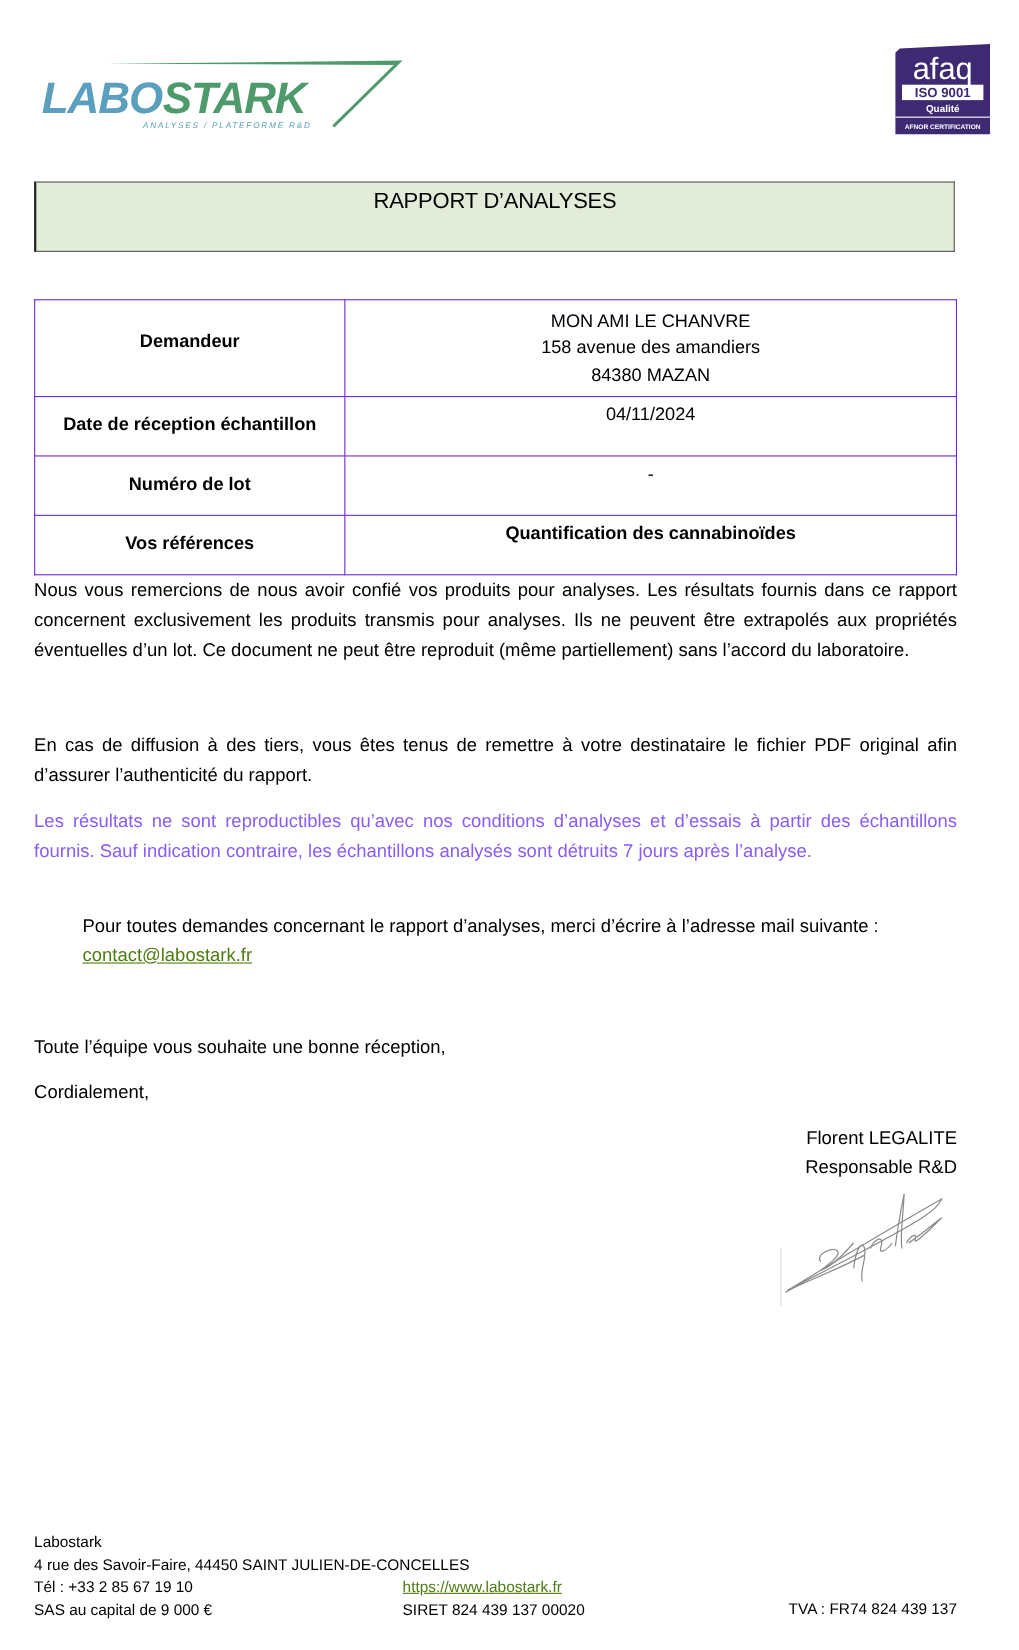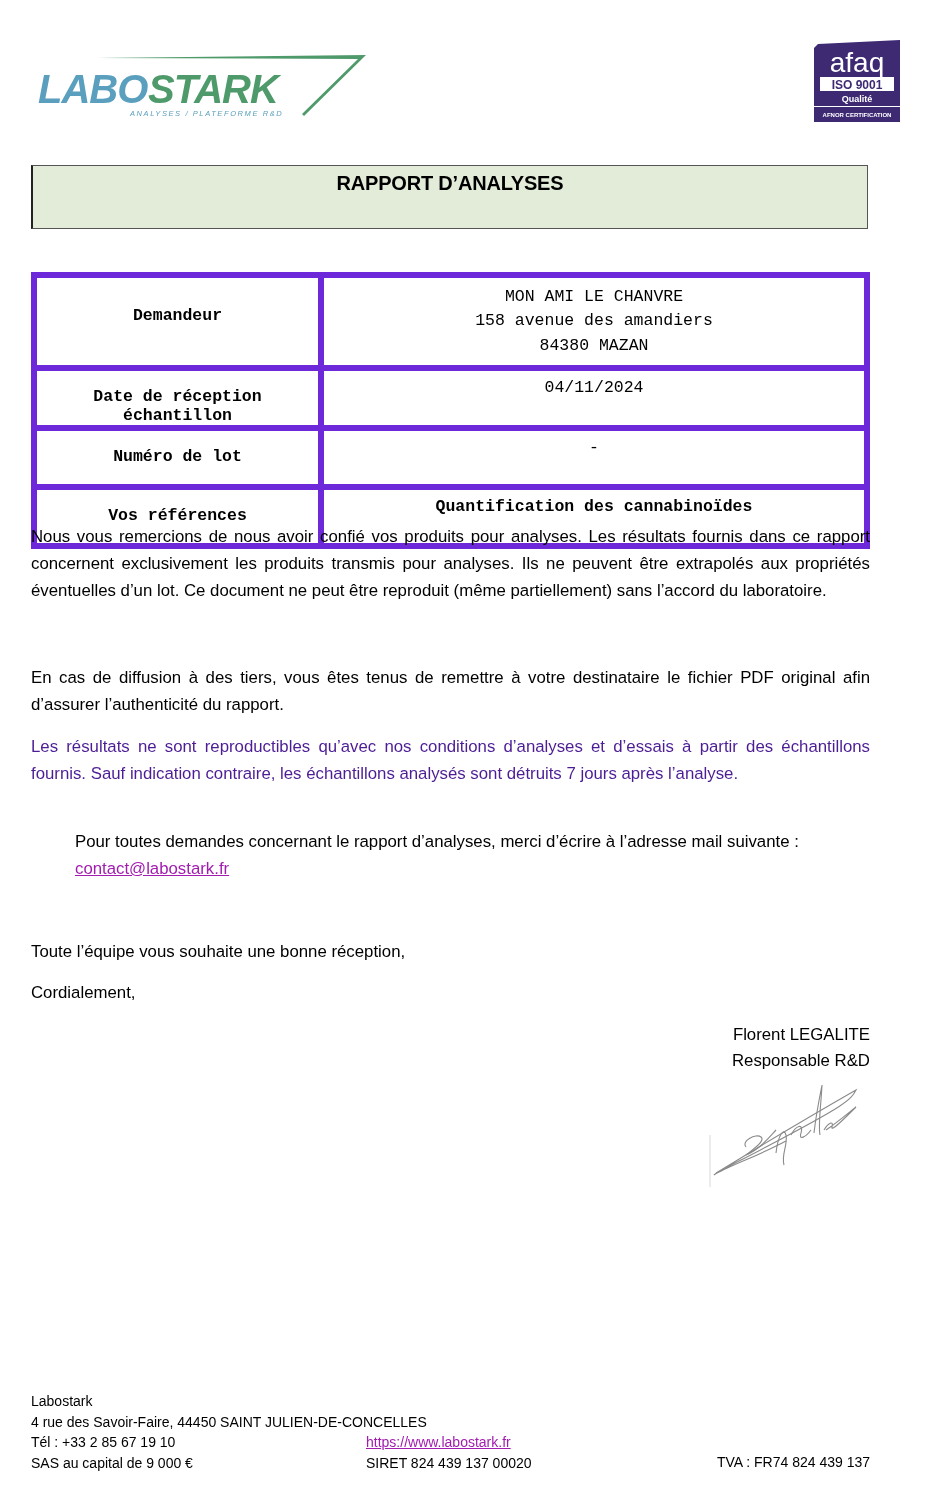--- a/index.html
+++ b/index.html
@@ -16,53 +16,52 @@
 
     
     .title-box {
       left: 31px; top: 165px; width: 837px; height: 64px;
       background: #e3ecd9;
       border: 1px solid #555;
       border-left: 2px solid #222;
       box-sizing: border-box;
       text-align: center;
     }
-    .title-box .t1 { font-weight: bold; font-size: 20px; margin-top: 6px; letter-spacing: -0.2px; }
+    .title-box .t1 { font-weight: normal; font-size: 20px; margin-top: 6px; letter-spacing: -0.2px; }
     .title-box .t2 { font-size: 21px; margin-top: 6px; }
 
     
     .info-table {
       left: 31px; top: 272px; width: 839px;
       border-collapse: collapse;
       font-size: 16.5px;
     }
     .info-table td {
-      border: 6px solid #6d28d9;
+      border: 1px solid #6d28d9;
       text-align: center;
       padding: 0;
-      font-family: Liberation Mono, monospace;
     }
     .info-table td.lbl { width: 281px; font-weight: bold; vertical-align: top; }
     .info-table td.val { vertical-align: middle; }
     .info-table tr.r0 td { height: 75px; }
     .info-table tr.r0 td.lbl { vertical-align: middle; padding-bottom: 12px; }
     .info-table tr.r0 td.val { line-height: 24.5px; }
     .info-table tr.rn td { height: 37px; }
     .info-table tr.rn td.lbl { padding-top: 16px; }
     .info-table tr.rn td.val { padding-top: 7px; vertical-align: top; margin-top: 32px; }
     .bold { font-weight: bold; }
 
     
     .body-text {
       left: 31px; width: 839px;
       font-size: 16.8px; line-height: 27px;
       text-align: justify;
     }
-    .grey { color: #4c1d95; }
-    .link { color: #a21caf; text-decoration: underline; }
+    .grey { color: #8b5cf6; }
+    .link { color: #4d7c0f; text-decoration: underline; }
 
     
     .sig-block { right: 56px; top: 1022px; text-align: right; font-size: 16.8px; line-height: 26px; }
     .signature { left: 706px; top: 1075px; width: 160px; height: 118px; }
 
     
     .footer { font-size: 14px; line-height: 20.5px; }
   </style>
 </head>
 <body>

